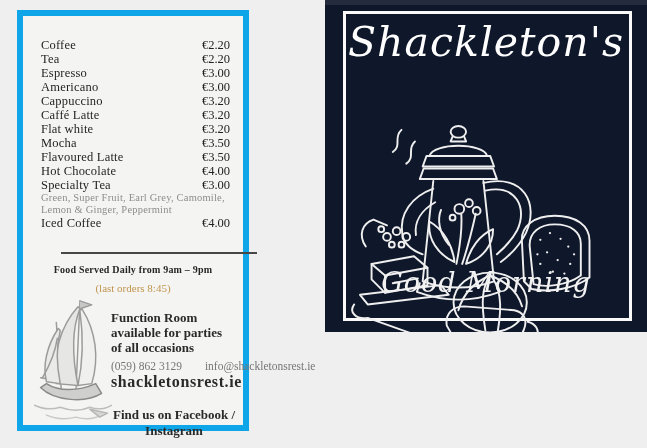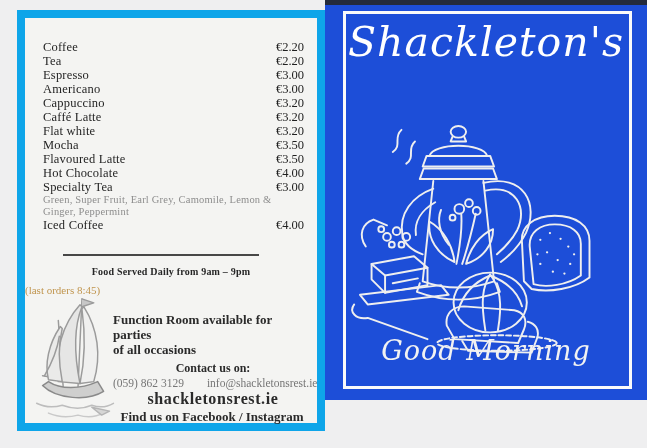--- a/index.html
+++ b/index.html
@@ -4,45 +4,45 @@
 <style>
   html,body { margin:0; padding:0; }
   .page {
     position:relative; width:647px; height:448px;
     background:#efeff0; overflow:hidden;
     font-family:"Liberation Serif", serif;
   }
 
   
   .left-panel {
-    position:absolute; left:17px; top:10px; width:308px; height:421px;
-    border:8px solid #0ea5e9; background:#f4f4f2; box-sizing:border-box;padding-left:36px;
+    position:absolute; left:17px; top:10px; width:232px; height:421px;
+    border:6px solid #0ea5e9; background:#f4f4f2; box-sizing:border-box;padding-left:36px;
   }
   .menu-list { position:absolute; left:18px; right:13px; top:22px; }
   .menu-row { display:flex; justify-content:space-between; font-size:12.5px; line-height:14px; color:#1f1f1f; }
   .menu-row .item { letter-spacing:0.2px; }
   .menu-note { font-size:10.5px; line-height:12px; color:#8d8d8d; letter-spacing:0.2px; }
   .divider { position:absolute; top:236px; left:38px; width:196px; height:2px; background:#474747; }
   .food-served { position:absolute; top:248px; left:0; right:0; text-align:center;
     font-size:10px; font-weight:700; color:#272727; letter-spacing:0.2px; }
-  .last-orders { position:absolute; top:266px; left:0; right:0; 
+  .last-orders { position:absolute; top:266px; left:0; right:0; text-align:center;
     font-size:11px; color:#c0954e; }
   .function-room { position:absolute; top:294px; left:88px; right:6px; text-align:left;
     font-size:13px; font-weight:700; line-height:15px; color:#2a2a2a; }
   .contact-block { position:absolute; top:343px; left:88px; right:4px; text-align:center; color:#2a2a2a; }
   .contact-heading { font-size:12px; font-weight:700; }
   .contact-line { font-size:11.5px; color:#767676; margin-top:1px; white-space:nowrap; }
   .contact-line .phone { margin-right:23px; }
   .website { font-size:16px; font-weight:700; letter-spacing:0.6px; margin-top:1px; }
   .social { position:absolute; top:391px; left:88px; right:6px; text-align:center;
     font-size:13px; font-weight:700; color:#2a2a2a; }
   .ship { position:absolute; left:2px; bottom:2px; width:102px; height:128px; }
 
   
-  .right-panel { position:absolute; left:325px; top:0; width:322px; height:400px; background:#1d4ed8; }
+  .right-panel { position:absolute; left:325px; top:0; width:322px; height:332px; background:#0f172a; }
   .top-strip { position:absolute; top:0; left:0; right:0; height:5px; background:#242b3c; }
   .board-border { position:absolute; left:18px; top:11px; right:15px; bottom:11px;
     border:3px solid #fafafa; box-sizing:border-box; }
   .board-title { position:absolute; top:18px; left:0; right:0; text-align:center;
     font-family:"DejaVu Serif", serif; font-style:italic; font-size:41px; color:#ffffff; letter-spacing:1px; }
   .board-subtitle { position:absolute; top:80px; right:36px; font-size:19px; letter-spacing:6px;
     color:#f5f5f5; font-family:"Liberation Serif", serif; }
   .breakfast { position:absolute; top:116px; left:8px; width:270px; height:238px; }
   .board-greeting { position:absolute; bottom:34px; left:0; right:0; text-align:center;
     font-family:"DejaVu Serif", serif; font-style:italic; font-size:27px; color:#f2f2f2; letter-spacing:1px; }
@@ -110,21 +110,20 @@
 
     <div class="food-served">Food Served Daily from 9am – 9pm</div>
     <div class="last-orders">(last orders 8:45)</div>
 
     <div class="function-room">
       <div>Function Room available for parties</div>
       <div>of all occasions</div>
     </div>
 
     <div class="contact-block">
-      <div class="contact-heading">Contact us on:</div>
       <div class="contact-line">
         <span class="phone">(059) 862 3129</span><span>info@shackletonsrest.ie</span>
       </div>
       <div class="website">shackletonsrest.ie</div>
     </div>
 
     <div class="social">Find us on Facebook / Instagram</div>
 
     <svg class="ship" viewBox="0 0 100 130">
       <g fill="none" stroke="#9b9b9b" stroke-width="1.5" stroke-linecap="round" stroke-linejoin="round">

